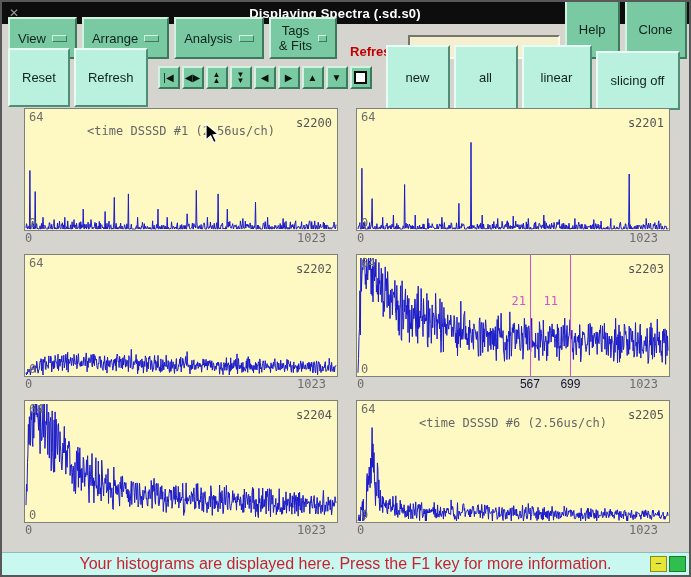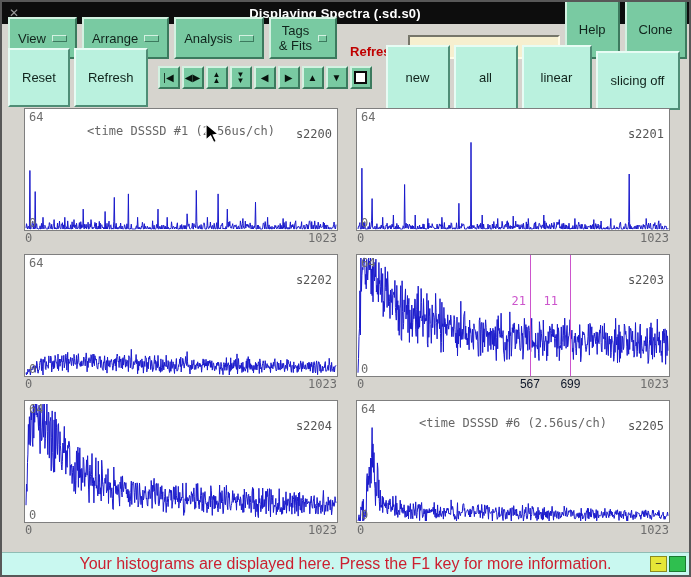--- a/index.html
+++ b/index.html
@@ -45,29 +45,29 @@
   
   .toolbar2{height:37px;display:flex;align-items:center;gap:4px;padding:0 6px;}
   .nav-group{display:flex;gap:2px;margin-left:6px;}
   .nav-btn{width:22px;height:23px;padding:0;display:flex;align-items:center;justify-content:center;color:#07130d;font-size:10px;}
   .nav-glyph{white-space:pre-line;line-height:10px;}
   .nav-glyph.dbl{font-size:8px;line-height:6px;}
   .glyph-box{width:9px;height:9px;border:2px solid #0a0a0a;background:#fff;}
   .right-group{display:flex;gap:4px;margin-left:10px;}
   
   .grid{display:grid;grid-template-columns:314px 314px;column-gap:18px;row-gap:1px;padding:12px 0 0 22px;}
-  .plotbox{position:relative;width:314px;height:123px;background:#ffffff;border:1px solid #7f7f7f;box-sizing:border-box;overflow:hidden;}
+  .plotbox{position:relative;width:314px;height:123px;background:#fef9c3;border:1px solid #7f7f7f;box-sizing:border-box;overflow:hidden;}
   .mono{font-family:"DejaVu Sans Mono",monospace;font-size:12px;color:#6d6d6d;}
   .ymax{position:absolute;top:1px;left:4px;}
   .ymin{position:absolute;bottom:0px;left:4px;}
-  .pname{position:absolute;top:18px;right:5px;color:#555;}
+  .pname{position:absolute;top:7px;right:5px;color:#555;}
   .annot{position:absolute;top:15px;left:0;right:0;text-align:center;color:#666;}
   .xaxis{position:relative;height:17px;width:314px;margin-bottom:5px;}
   .x0{position:absolute;left:1px;top:0;}
-  .x1{position:absolute;right:1px;top:0;}
+  .x1{position:absolute;right:12px;top:0;}
   .marker-line{position:absolute;top:0;bottom:0;width:1px;background:#cc55cc;}
   .marker-label{position:absolute;top:32%;width:26px;text-align:right;color:#cc55cc;font-family:"DejaVu Sans Mono",monospace;font-size:12px;}
   .mx{position:absolute;top:0;transform:translateX(-50%);color:#0f172a;font-family:Liberation Sans, sans-serif;font-size:12px;}
   .cursor-arrow{position:absolute;left:180px;top:14px;}
   
   .statusbar{position:absolute;left:0;right:0;bottom:0;height:22px;background:#c9f8f0;border-top:1px solid #8fbdb4;display:flex;align-items:center;justify-content:center;}
   .status-text{color:#cc2030;font-size:16px;}
   .status-btns{position:absolute;right:3px;top:3px;display:flex;gap:2px;}
   .sb-yellow{width:15px;height:14px;background:#e6e637;border:1px solid #8a8a20;font-size:11px;line-height:12px;text-align:center;color:#222;cursor:pointer;}
   .sb-green{width:15px;height:14px;background:#2fbf4f;border:1px solid #1a7a30;cursor:pointer;}

